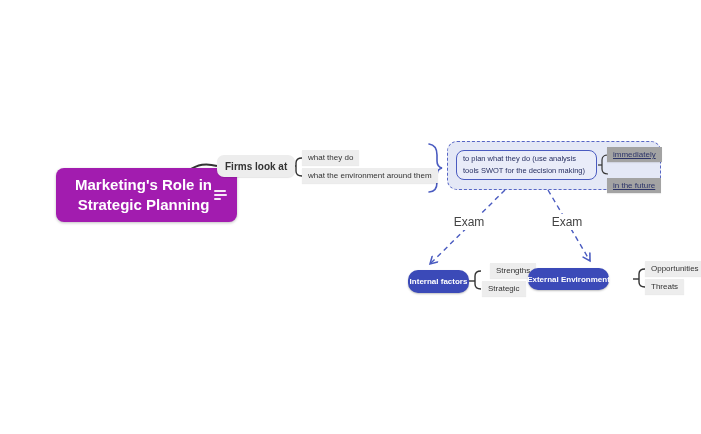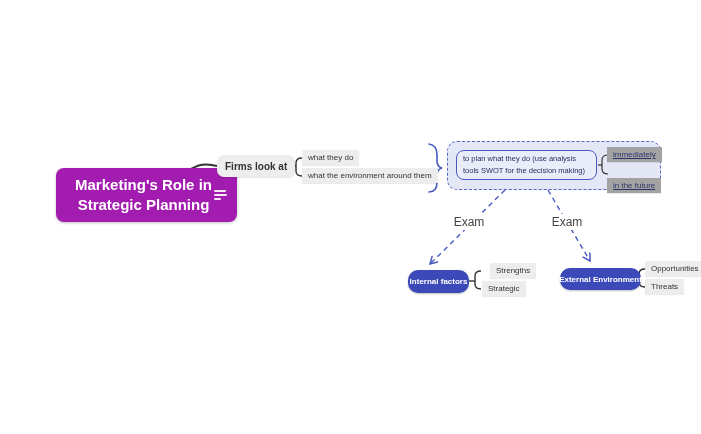--- a/index.html
+++ b/index.html
@@ -43,21 +43,21 @@
     background:#e9ecf9; border:1.4px solid #4a5bc0; border-radius:8px;
     color:#283061; font-size:7.5px; line-height:1.55; text-align:left;
     padding:14px 6px; white-space:normal; justify-content:flex-start;
   }
   .topic-node {
     background:#3b4ab8; border-radius:10px; color:#ffffff;
     font-size:8px; font-weight:bold; padding:0 8px;
     box-shadow:0 1px 2px rgba(0,0,0,.25);
   }
   .topic-internal { left:408px; top:270px; width:61px; height:23px; }
-  .topic-external { left:560px; top:268px; width:81px; height:22px; }
+  .topic-external { left:528px; top:268px; width:81px; height:22px; }
   .link-label {
     position:absolute; z-index:3; transform:translate(-50%,-50%);
     background:#ffffff; color:#444; font-size:12px; padding:1px 2px;
   }
 </style>
 </head>
 <body>
 
 <div id="canvas">
 

